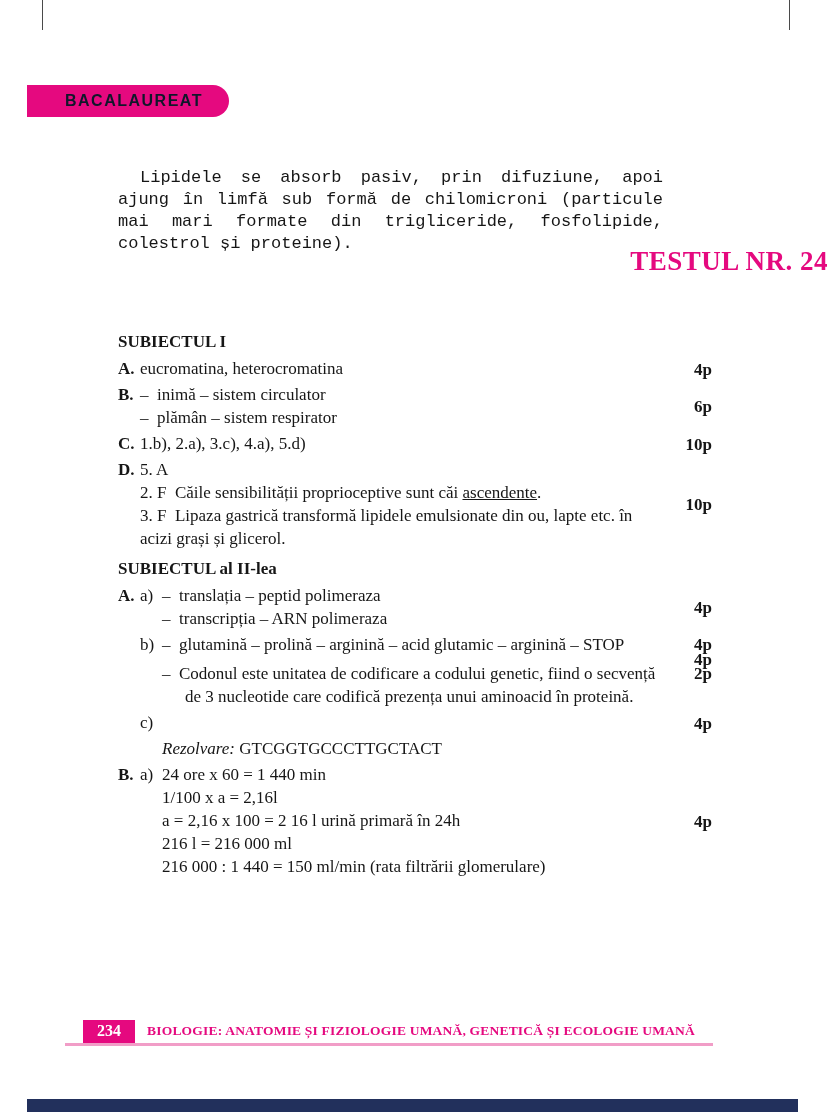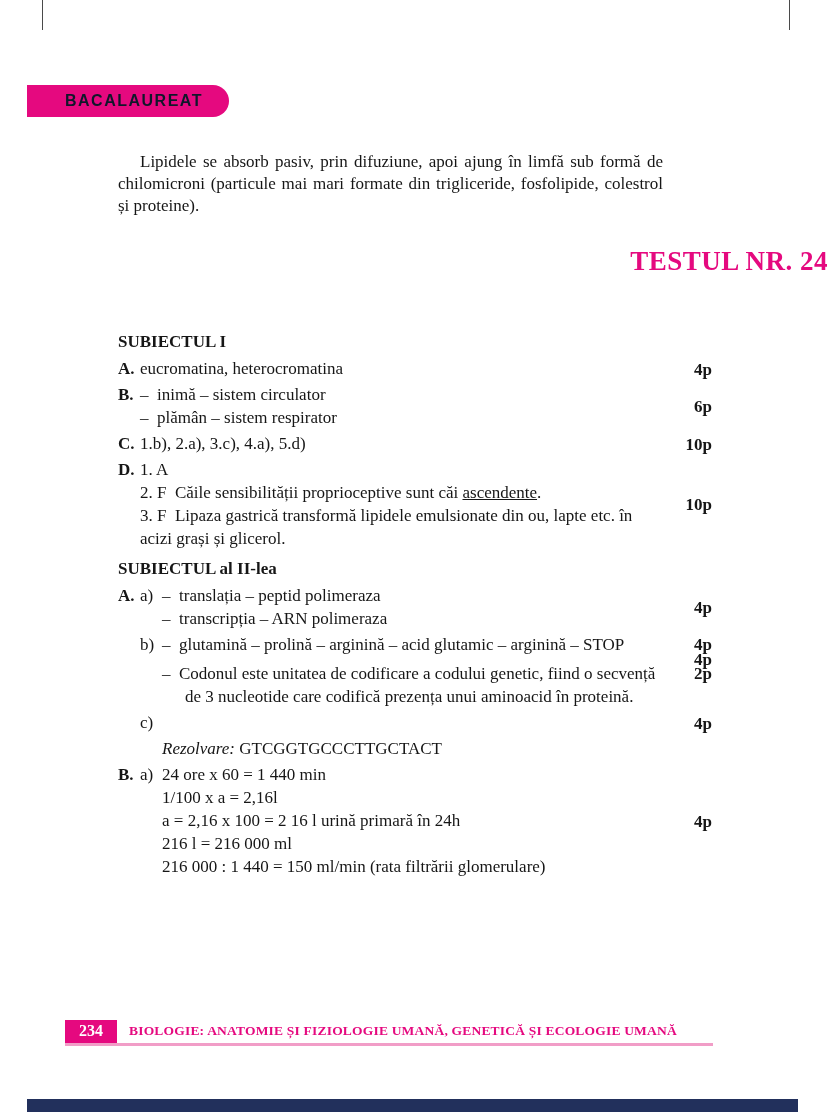--- a/index.html
+++ b/index.html
@@ -18,23 +18,24 @@
   .badge {
     position:absolute; left:27px; top:85px;
     background:var(--accent); color:#0f172a;
     font-family:"Liberation Sans", sans-serif;
     font-weight:bold; font-size:16px; letter-spacing:1.5px;
     padding:7px 26px 7px 38px;
     border-radius:0 17px 17px 0;
   }
 
   .intro {
-    position:absolute; left:118px; top:134px; width:545px;
+    position:absolute; left:118px; top:150px; width:545px;
     font-size:17px; line-height:22px; text-align:justify;
     text-indent:22px;
+    font-family:Liberation Mono, monospace;
   }
 
   .test-title {
     position:absolute; left:0; top:246px; width:828px;
     text-align:right; color:var(--accent);
     font-size:27px; font-weight:bold; letter-spacing:0.5px;
   }
 
   .answers { position:absolute; left:118px; top:323px; width:594px; font-size:17px; line-height:23px; }
   .heading { font-weight:bold; margin:7px 0 4px 0; }
@@ -45,21 +46,21 @@
   .line.dash { padding-left:23px; text-indent:-23px; }
   .it { font-style:italic; }
   .un { text-decoration:underline; }
   .pts { position:absolute; right:0; font-weight:bold; line-height:23px; }
   .pt-top { top:0; }
   .pt-center { top:50%; transform:translateY(-50%); }
 
   .footer {
     position:absolute; left:65px; top:1020px; width:648px;
     border-bottom:3px solid var(--rule);
-    display:flex; align-items:flex-end; gap:12px;
+    display:flex; align-items:flex-end; gap:12px;justify-content:center;
   }
   .pagenum {
     background:var(--accent); color:#fff; font-weight:bold;
     font-size:16px; padding:2px 14px 3px 14px;
   }
   .footer-title {
     color:var(--accent); font-weight:bold; font-size:13.5px;
     letter-spacing:0.2px; padding-bottom:4px; white-space:nowrap;
   }
 
@@ -97,21 +98,21 @@
     <div class="row">
       <span class="lbl">C.</span>
       <div class="lines">
         <div class="line"><span>1.b), 2.a), 3.c), 4.a), 5.d)</span></div>
       </div>
       <span class="pts pt-center">10p</span>
     </div>
     <div class="row">
       <span class="lbl">D.</span>
       <div class="lines">
-        <div class="line"><span>1. A</span></div>
+        <div class="line"><span>5. A</span></div>
         <div class="line"><span>2. F&nbsp; Căile sensibilității proprioceptive sunt căi </span><span class="un">ascendente</span><span>.</span></div>
         <div class="line"><span>3. F&nbsp; Lipaza gastrică transformă lipidele emulsionate din ou, lapte etc. în acizi grași și glicerol.</span></div>
       </div>
       <span class="pts pt-center">10p</span>
     </div>
     <div class="heading">SUBIECTUL al II-lea</div>
     <div class="row">
       <span class="lbl">A.</span>
       <span class="sub">a)</span>
       <div class="lines">

